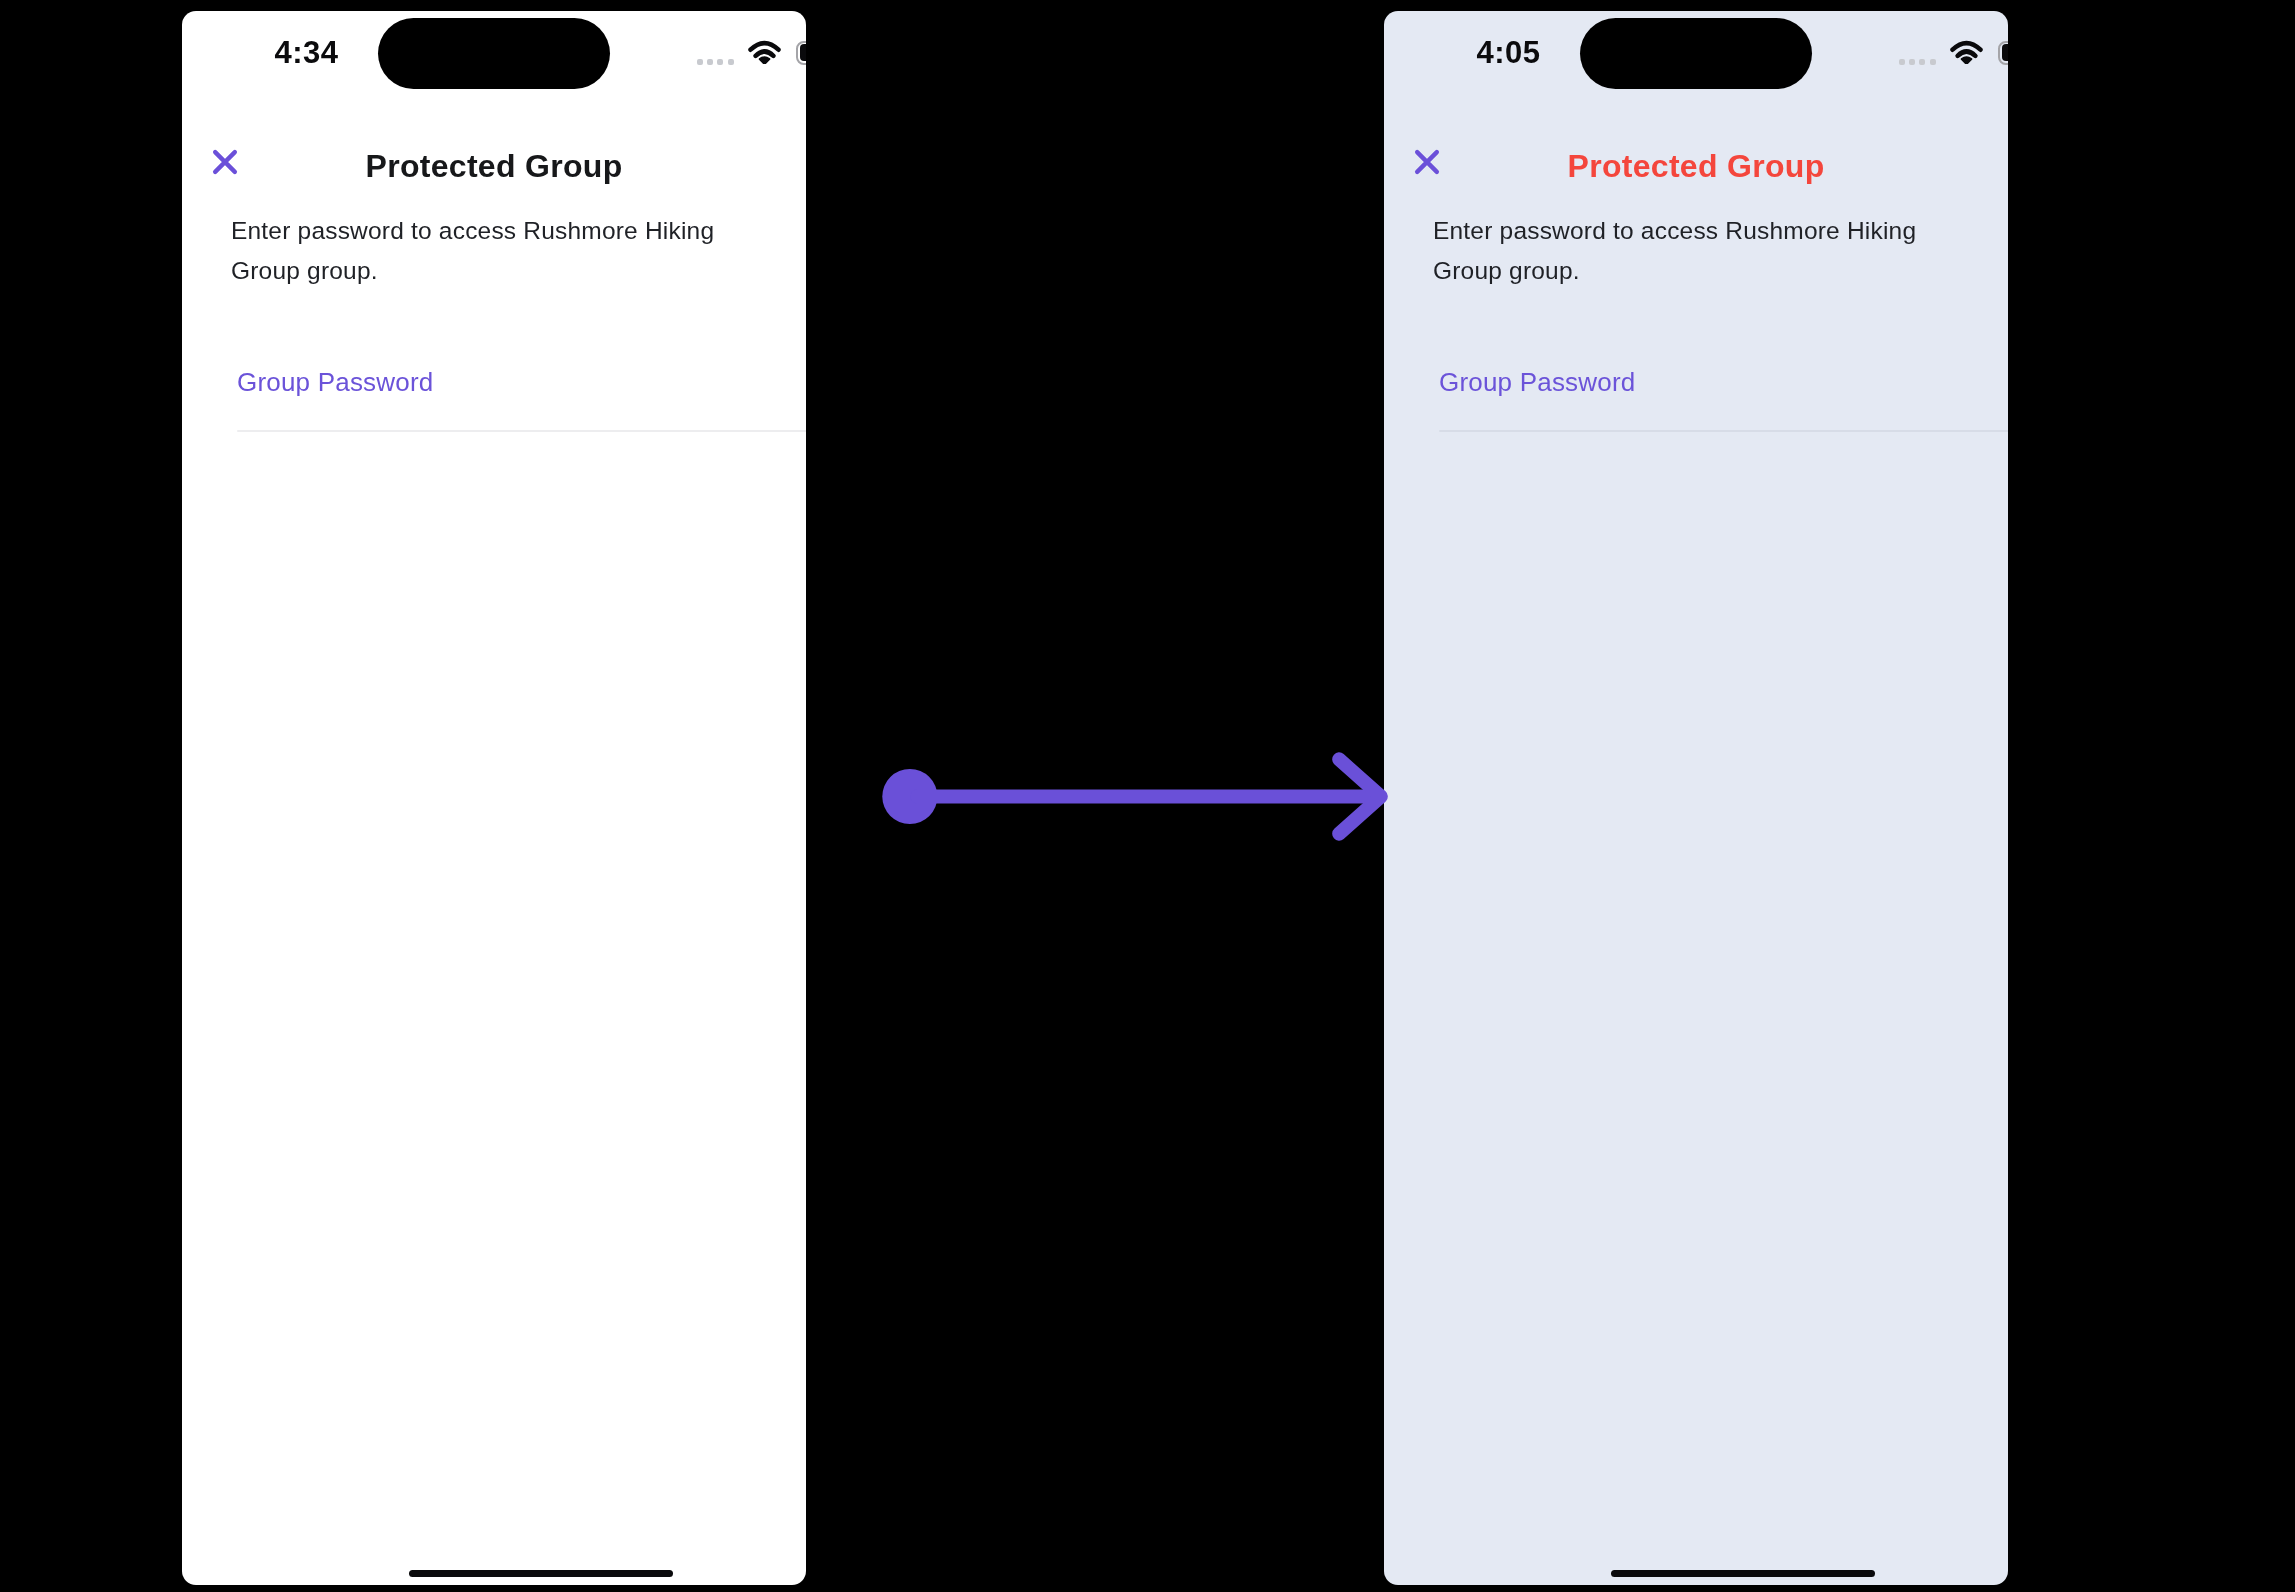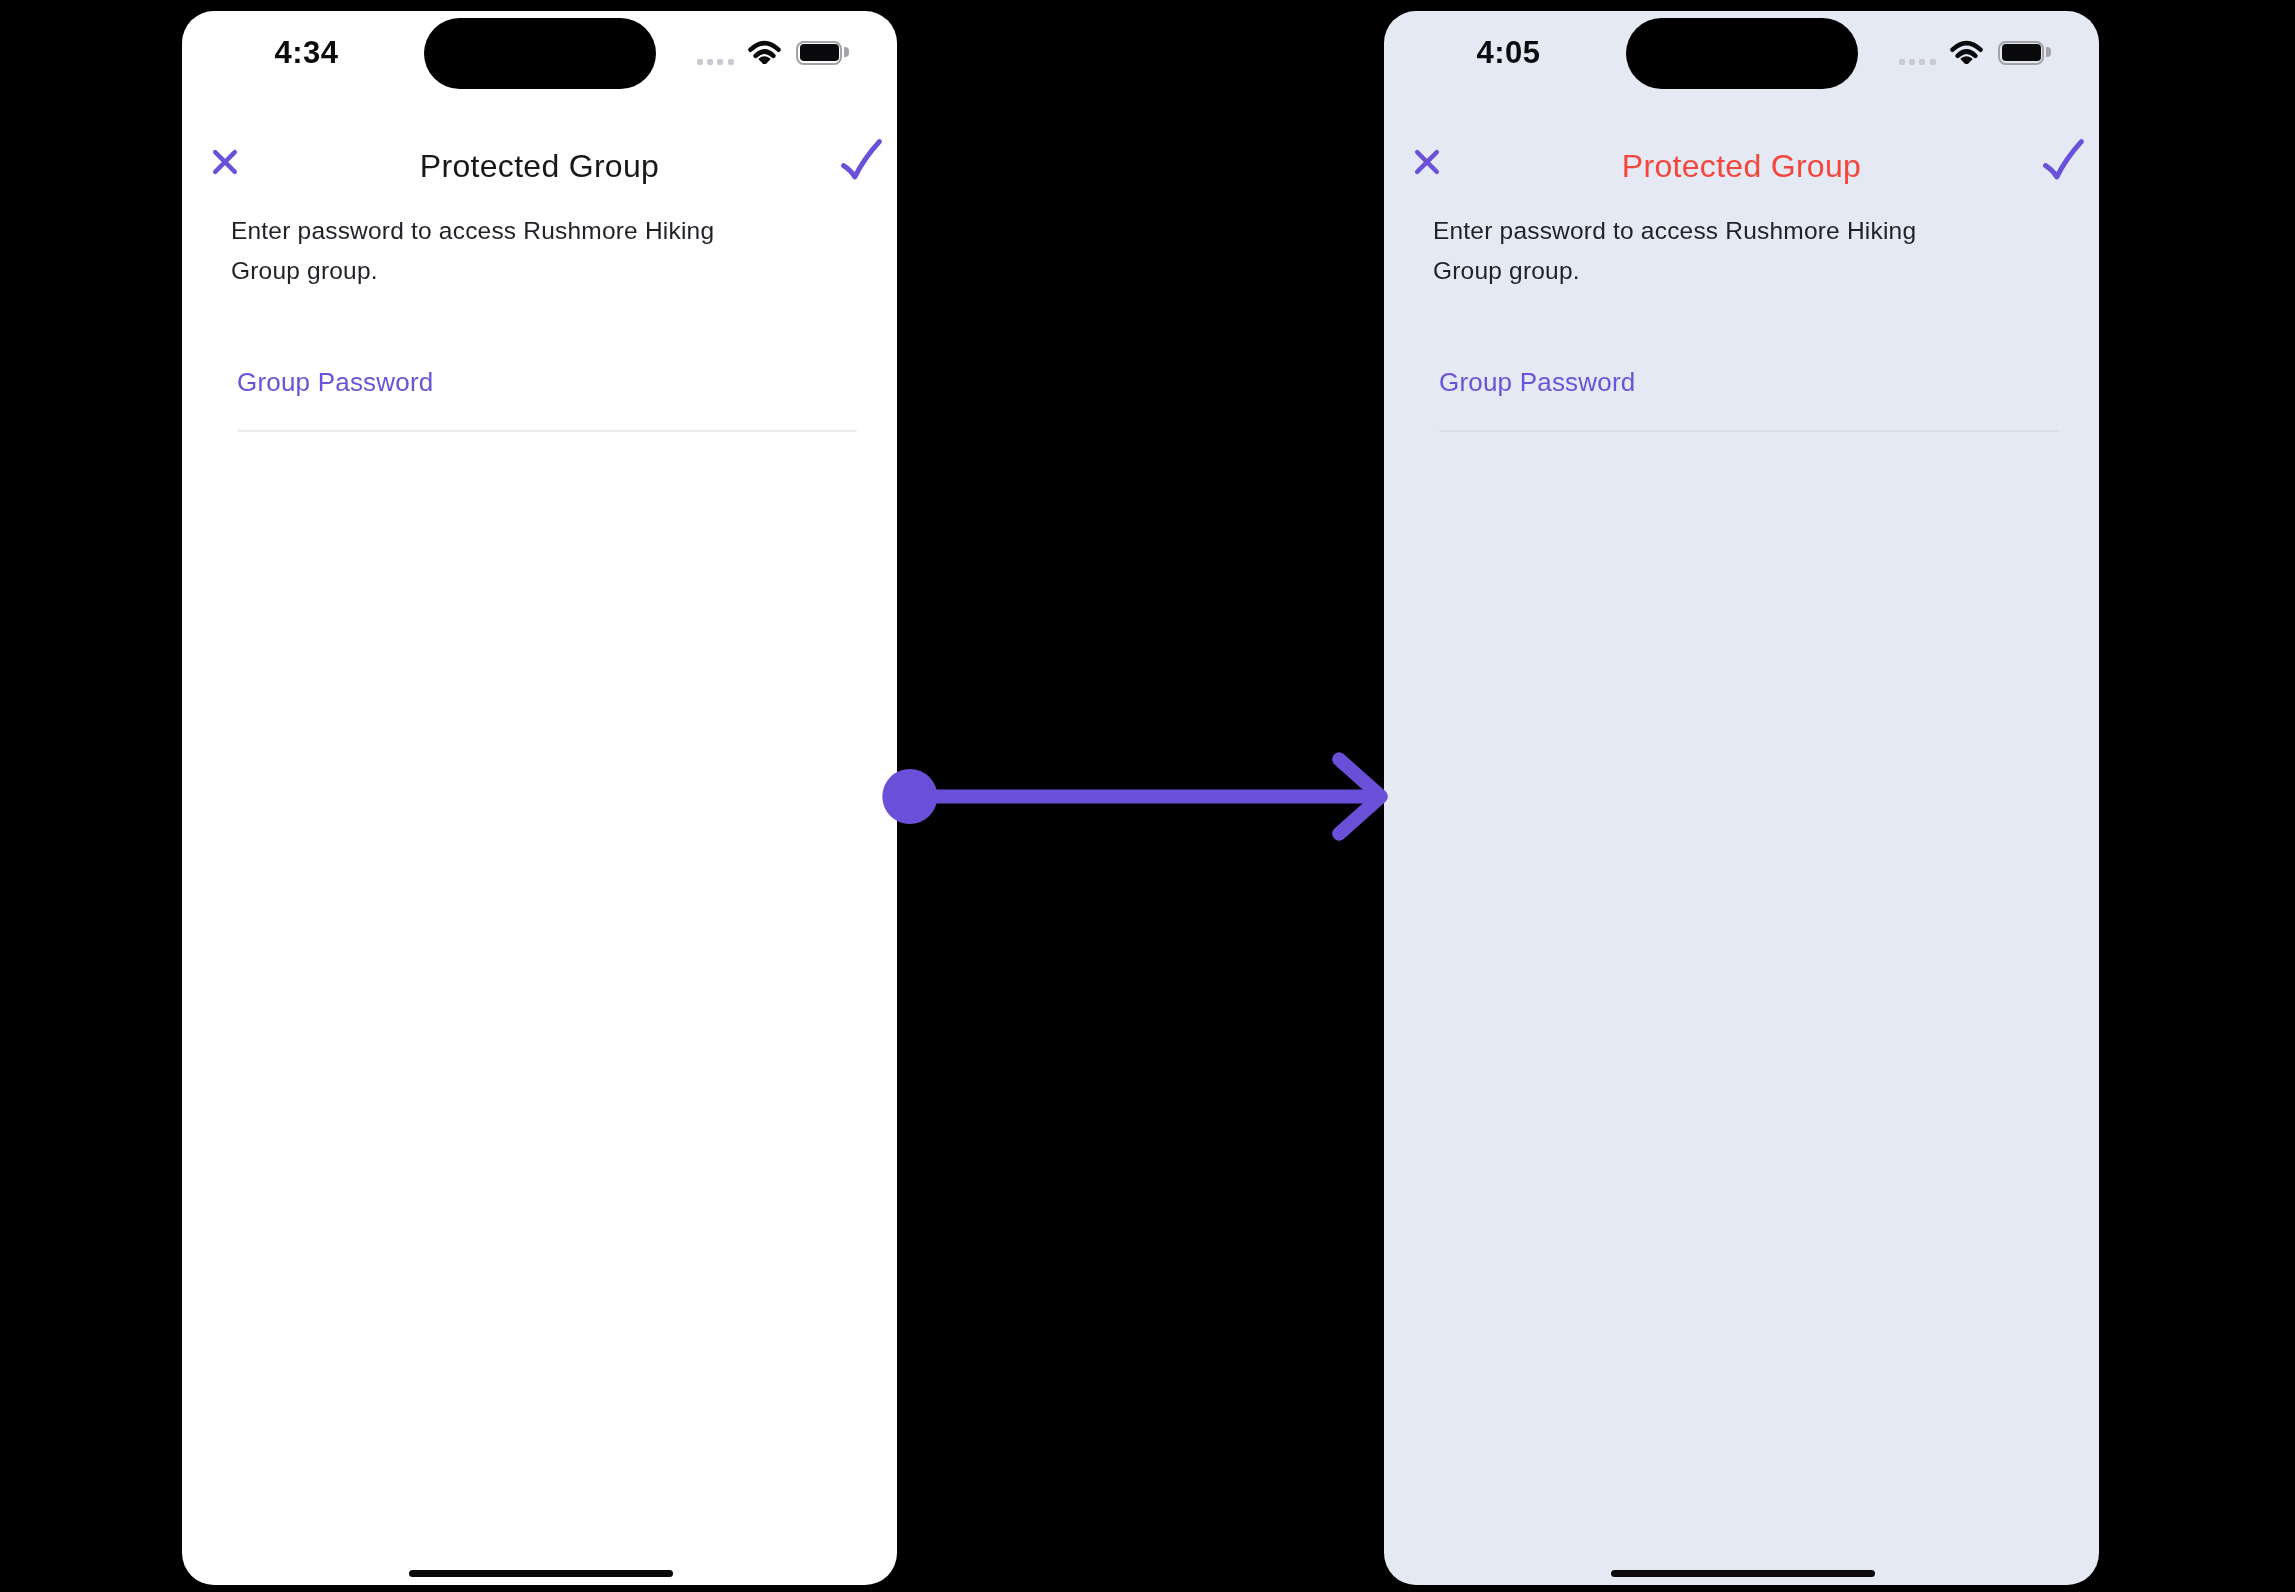--- a/index.html
+++ b/index.html
@@ -4,22 +4,22 @@
 <style>
   * { margin:0; padding:0; box-sizing:border-box; }
   html,body { background:#000; }
   body {
     width:2295px; height:1593px; position:relative; overflow:hidden;
     font-family:"Liberation Sans","DejaVu Sans",sans-serif;
   }
 
   
   .phone {
-    position:absolute; top:10.7px; width:715px; height:1574px;
-    border-radius:32px; overflow:hidden;
+    position:absolute; top:10.7px; width:624px; height:1574px;
+    border-radius:14px; overflow:hidden;
   }
   .phone--before { left:182px;  background:#FFFFFF; }
   .phone--after  { left:1384px; background:#E4E9F3; }
 
   
   .status-time {
     position:absolute; left:43px; top:24.5px; width:163px; height:36px;
     font-size:31px; font-weight:700; letter-spacing:0.5px; color:#0B0B0D;
     text-align:center; line-height:36px;
   }
@@ -37,21 +37,21 @@
   .battery-fill { position:absolute; inset:1.5px; background:#0A0A0C; border-radius:4.1px; }
   .battery-nub {
     position:absolute; left:662px; top:36px; width:5.1px; height:10.7px;
     background:#A4A4A8; border-radius:0 4.1px 4.1px 0;
   }
 
   
   .nav-close { position:absolute; left:27.6px; top:136px; width:30px; height:30px; cursor:pointer; }
   .nav-title {
     position:absolute; left:0; top:134px; width:100%; text-align:center;
-    font-size:32px; font-weight:400; line-height:42px; letter-spacing:0.3px;
+    font-size:32px; font-weight:700; line-height:42px; letter-spacing:0.3px;
   }
   .phone--before .nav-title { color:#17181A; }
   .phone--after  .nav-title { color:#F4463C; }
   .nav-confirm { position:absolute; left:658px; top:126px; width:43px; height:47px; cursor:pointer; }
 
   
   .description {
     position:absolute; left:49px; top:200px; width:515px;
     font-size:24.5px; line-height:40px; color:#1F2126; letter-spacing:0.2px;
   }

